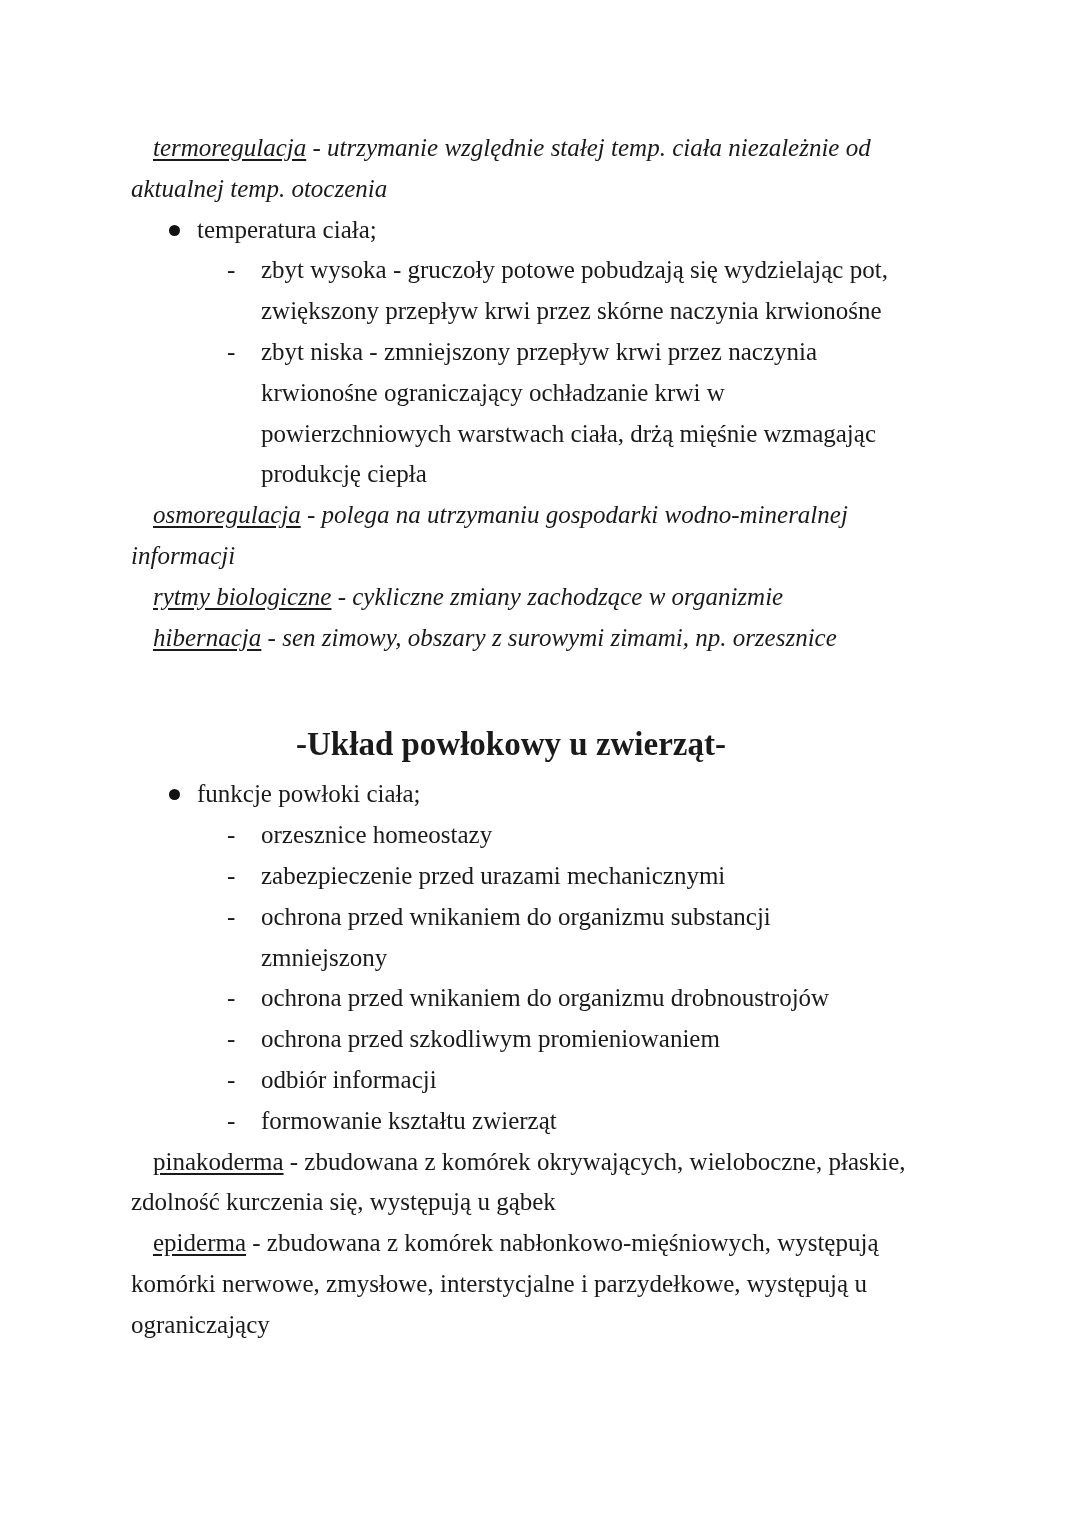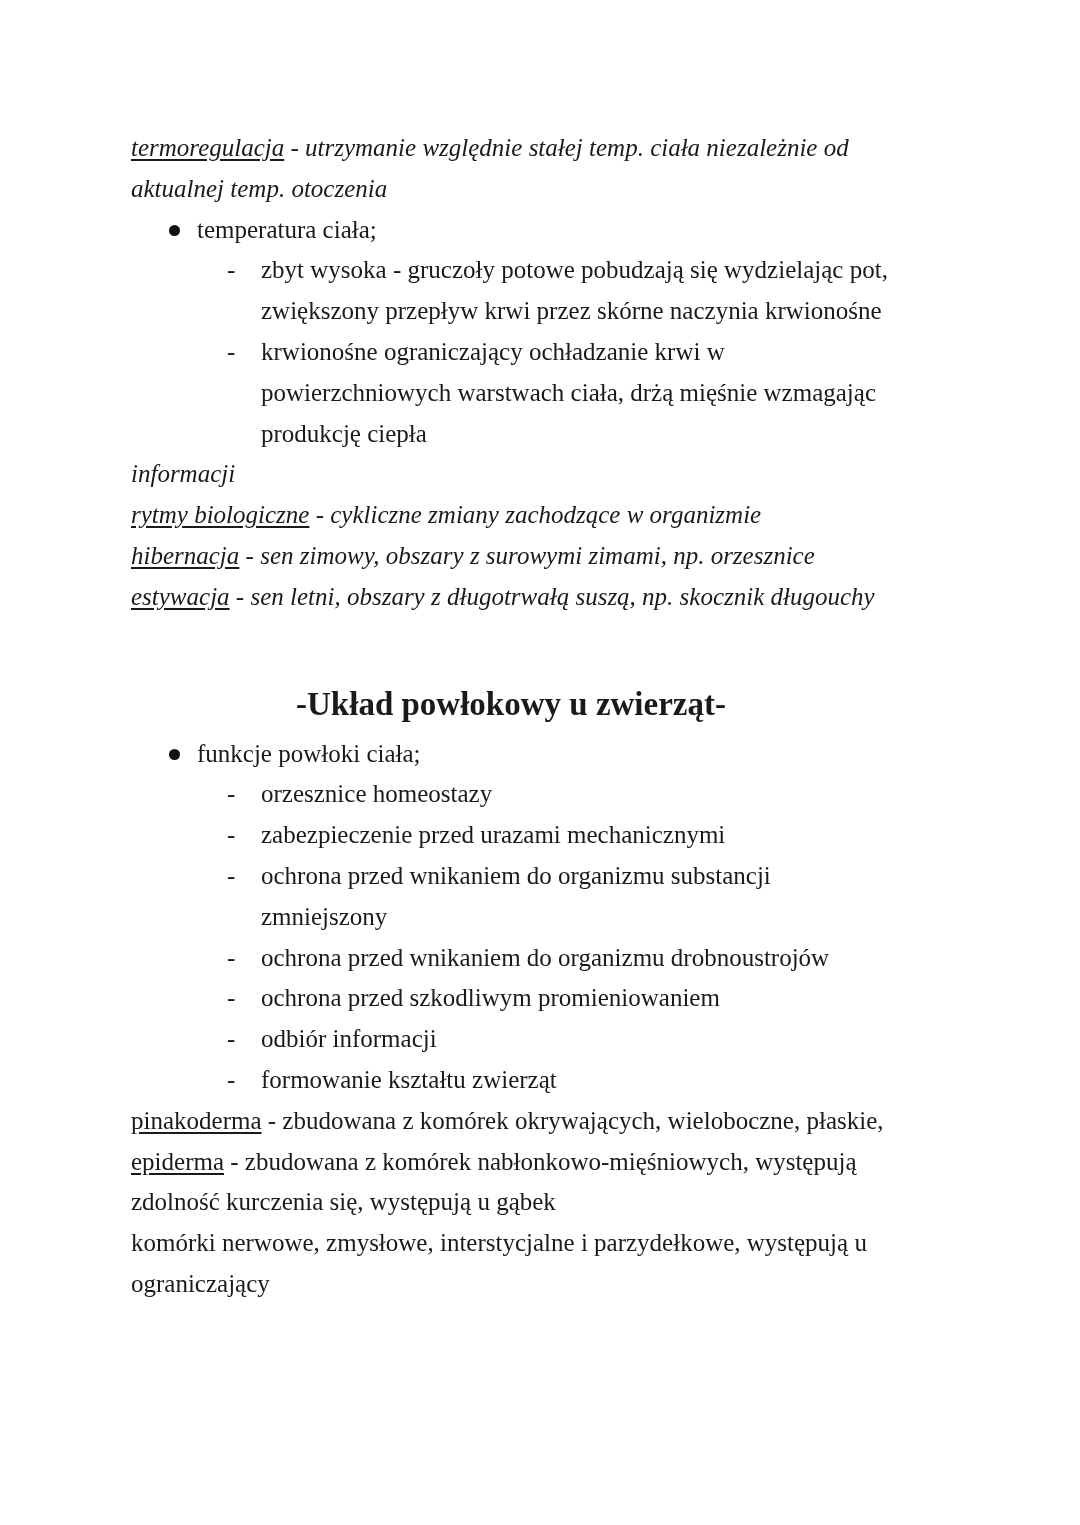--- a/index.html
+++ b/index.html
@@ -4,21 +4,21 @@
   <style>
     html, body { margin: 0; padding: 0; background: #ffffff; }
     body {
       width: 1080px; height: 1525px; position: relative; overflow: hidden;
       font-family: "Liberation Serif", "DejaVu Serif", serif;
       color: #1a1a1a;
     }
     .page { position: absolute; left: 131px; top: 128px; width: 820px; }
     .line { font-size: 25px; line-height: 40.8px; white-space: nowrap; }
     .ital { font-style: italic; }
-    .term { text-decoration: underline; text-underline-offset: 3px; }
+    .term { text-decoration: underline; text-underline-offset: 3px; margin-left: 22px; }
     .bullet-row { position: relative; padding-left: 66px; }
     .bullet-dot {
       position: absolute; left: 38px; top: 15px; width: 11px; height: 11px;
       border-radius: 50%; background: #111;
     }
     .dash-row { position: relative; padding-left: 130px; }
     .dash-mark { position: absolute; left: 96px; top: 0; }
     .cont { padding-left: 130px; font-family: Liberation Serif, serif; }
     .heading {
       font-size: 33px; font-weight: bold; text-align: center; line-height: 44px;
@@ -41,38 +41,39 @@
   </div>
 
   <div class="line dash-row">
     <span class="dash-mark">-</span>
     <span>zbyt wysoka - gruczoły potowe pobudzają się wydzielając pot,</span>
   </div>
   <div class="line cont">zwiększony przepływ krwi przez skórne naczynia krwionośne</div>
 
   <div class="line dash-row">
     <span class="dash-mark">-</span>
+    <span>zbyt niska - zmniejszony przepływ krwi przez naczynia</span>
   </div>
   <div class="line cont">krwionośne ograniczający ochładzanie krwi w</div>
   <div class="line cont">powierzchniowych warstwach ciała, drżą mięśnie wzmagając</div>
   <div class="line cont">produkcję ciepła</div>
 
+  <div class="line ital">
+    <span class="term">osmoregulacja</span><span> - polega na utrzymaniu gospodarki wodno-mineralnej</span>
+  </div>
   <div class="line ital">informacji</div>
 
   <div class="line ital">
     <span class="term">rytmy biologiczne</span><span> - cykliczne zmiany zachodzące w organizmie</span>
   </div>
 
   <div class="line ital">
     <span class="term">hibernacja</span><span> - sen zimowy, obszary z surowymi zimami, np. orzesznice</span>
   </div>
 
-  <div class="line ital">
-    <span class="term">estywacja</span><span> - sen letni, obszary z długotrwałą suszą, np. skocznik długouchy</span>
-  </div>
 
   <div class="heading">-Układ powłokowy u zwierząt-</div>
 
   <div class="line bullet-row">
     <span class="bullet-dot"></span>
     <span>funkcje powłoki ciała;</span>
   </div>
 
   <div class="line dash-row">
     <span class="dash-mark">-</span>
@@ -100,21 +101,21 @@
     <span>odbiór informacji</span>
   </div>
   <div class="line dash-row">
     <span class="dash-mark">-</span>
     <span>formowanie kształtu zwierząt</span>
   </div>
 
   <div class="line">
     <span class="term">pinakoderma</span><span> - zbudowana z komórek okrywających, wieloboczne, płaskie,</span>
   </div>
+  <div class="line">zdolność kurczenia się, występują u gąbek</div>
+
   <div class="line">
     <span class="term">epiderma</span><span> - zbudowana z komórek nabłonkowo-mięśniowych, występują</span>
   </div>
-
-  <div class="line">zdolność kurczenia się, występują u gąbek</div>
   <div class="line">komórki nerwowe, zmysłowe, interstycjalne i parzydełkowe, występują u</div>
   <div class="line">ograniczający</div>
 
 </div>
 
 </body></html>

